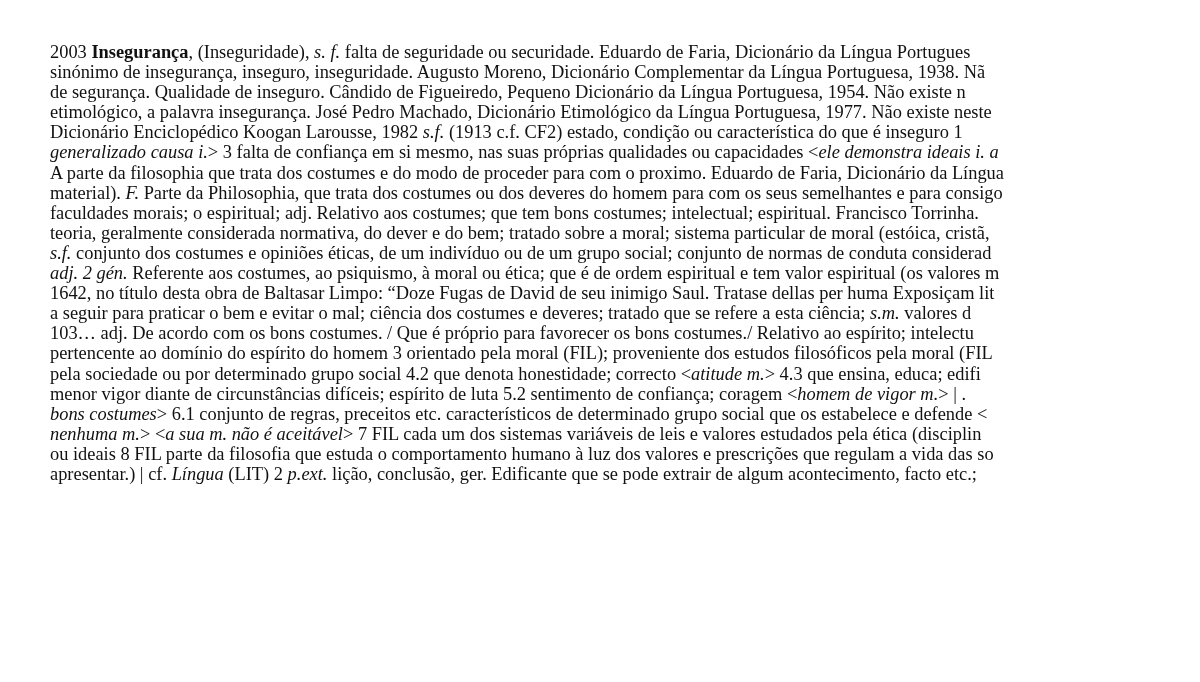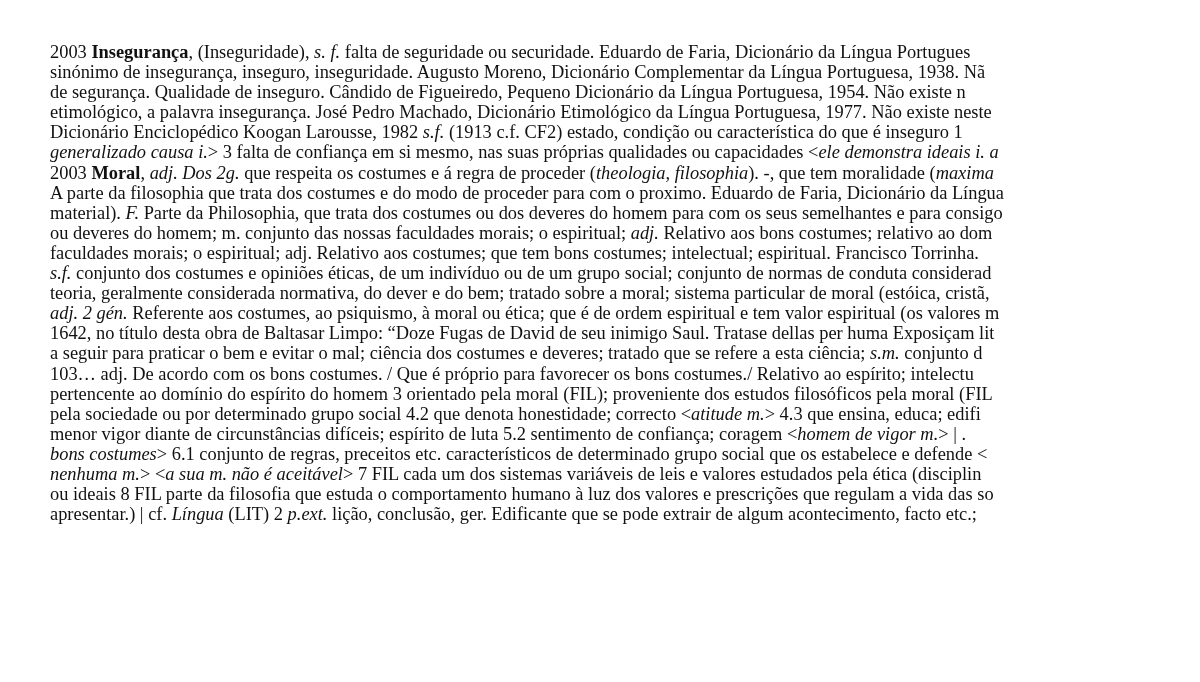--- a/index.html
+++ b/index.html
@@ -17,30 +17,28 @@
 </head>
 <body>
 
 <div class="page" id="page">
     <div class="line"><span>2003 </span><span class="b">Insegurança</span><span>, (Inseguridade), </span><span class="i">s. f.</span><span> falta de seguridade ou securidade. Eduardo de Faria, Dicionário da Língua Portugues</span></div>
     <div class="line"><span>sinónimo de insegurança, inseguro, inseguridade. Augusto Moreno, Dicionário Complementar da Língua Portuguesa, 1938. Nã</span></div>
     <div class="line"><span>de segurança. Qualidade de inseguro. Cândido de Figueiredo, Pequeno Dicionário da Língua Portuguesa, 1954. Não existe n</span></div>
     <div class="line"><span>etimológico, a palavra insegurança. José Pedro Machado, Dicionário Etimológico da Língua Portuguesa, 1977.  Não existe neste</span></div>
     <div class="line"><span>Dicionário Enciclopédico Koogan Larousse, 1982  </span><span class="i">s.f.</span><span> (1913 c.f. CF2) estado, condição ou característica do que é inseguro 1</span></div>
     <div class="line"><span class="i">generalizado causa i.</span><span>&gt; 3 falta de confiança em si mesmo, nas suas próprias qualidades ou capacidades &lt;</span><span class="i">ele demonstra ideais i. a</span></div>
-    <div class="line"><span>2003 </span><span class="b">Moral</span><span>, </span><span class="i">adj. Dos 2g.</span><span> que respeita os costumes e á regra de proceder (</span><span class="i">theologia, filosophia</span><span>). -, que tem moralidade (</span><span class="i">maxima</span></div>
     <div class="line"><span>A parte da filosophia que trata dos costumes e do modo de proceder para com o proximo. Eduardo de Faria, Dicionário da Língua</span></div>
     <div class="line"><span>material). </span><span class="i">F.</span><span> Parte da Philosophia, que trata dos costumes ou dos deveres do homem para com os seus semelhantes e para consigo</span></div>
-    <div class="line"><span>ou deveres do homem; m. conjunto das nossas faculdades morais; o espiritual; </span><span class="i">adj.</span><span> Relativo aos bons costumes; relativo ao dom</span></div>
     <div class="line"><span>faculdades morais; o espiritual; adj. Relativo aos costumes; que tem bons costumes; intelectual; espiritual. Francisco Torrinha.</span></div>
+    <div class="line"><span>teoria, geralmente considerada normativa, do dever e do bem; tratado sobre a moral; sistema particular de moral (estóica, cristã,</span></div>
     <div class="line"><span class="i">s.f.</span><span> conjunto dos costumes e opiniões éticas, de um indivíduo ou de um grupo social; conjunto de normas de conduta considerad</span></div>
-    <div class="line"><span>teoria, geralmente considerada normativa, do dever e do bem; tratado sobre a moral; sistema particular de moral (estóica, cristã,</span></div>
     <div class="line"><span class="i">adj. 2 gén.</span><span> Referente aos costumes, ao psiquismo, à moral ou ética; que é de ordem espiritual e tem valor espiritual (os valores m</span></div>
     <div class="line"><span>1642, no título desta obra de Baltasar Limpo: “Doze Fugas de David de seu inimigo Saul. Tratase dellas per huma Exposiçam lit</span></div>
-    <div class="line"><span>a seguir para praticar o bem e evitar o mal; ciência dos costumes e deveres; tratado que se refere a esta ciência; </span><span class="i">s.m.</span><span> conjunto d</span></div>
+    <div class="line"><span>a seguir para praticar o bem e evitar o mal; ciência dos costumes e deveres; tratado que se refere a esta ciência; </span><span class="i">s.m.</span><span> valores d</span></div>
     <div class="line"><span>103…  adj. De acordo com os bons costumes. / Que é próprio para favorecer os bons costumes./ Relativo ao espírito; intelectu</span></div>
     <div class="line"><span>pertencente ao domínio do espírito do homem 3 orientado pela moral (FIL); proveniente dos estudos filosóficos pela moral (FIL</span></div>
     <div class="line"><span>pela sociedade ou por determinado grupo social 4.2 que denota honestidade; correcto &lt;</span><span class="i">atitude m.</span><span>&gt; 4.3 que ensina, educa; edifi</span></div>
     <div class="line"><span>menor vigor diante de circunstâncias difíceis; espírito de luta 5.2 sentimento de confiança; coragem &lt;</span><span class="i">homem de vigor m.</span><span>&gt; | .</span></div>
     <div class="line"><span class="i">bons costumes</span><span>&gt; 6.1 conjunto de regras, preceitos etc. característicos de determinado grupo social que os estabelece e defende &lt;</span></div>
     <div class="line"><span class="i">nenhuma m.</span><span>&gt; &lt;</span><span class="i">a sua m. não é aceitável</span><span>&gt; 7 FIL cada um dos sistemas variáveis de leis e valores estudados pela ética (disciplin</span></div>
     <div class="line"><span>ou ideais 8 FIL parte da filosofia que estuda o comportamento humano à luz dos valores e prescrições que regulam a vida das so</span></div>
     <div class="line"><span>apresentar.) | cf. </span><span class="i">Língua</span><span> (LIT) 2 </span><span class="i">p.ext.</span><span> lição, conclusão, ger. Edificante que se pode extrair de algum acontecimento, facto etc.;</span></div>
   </div>
 

